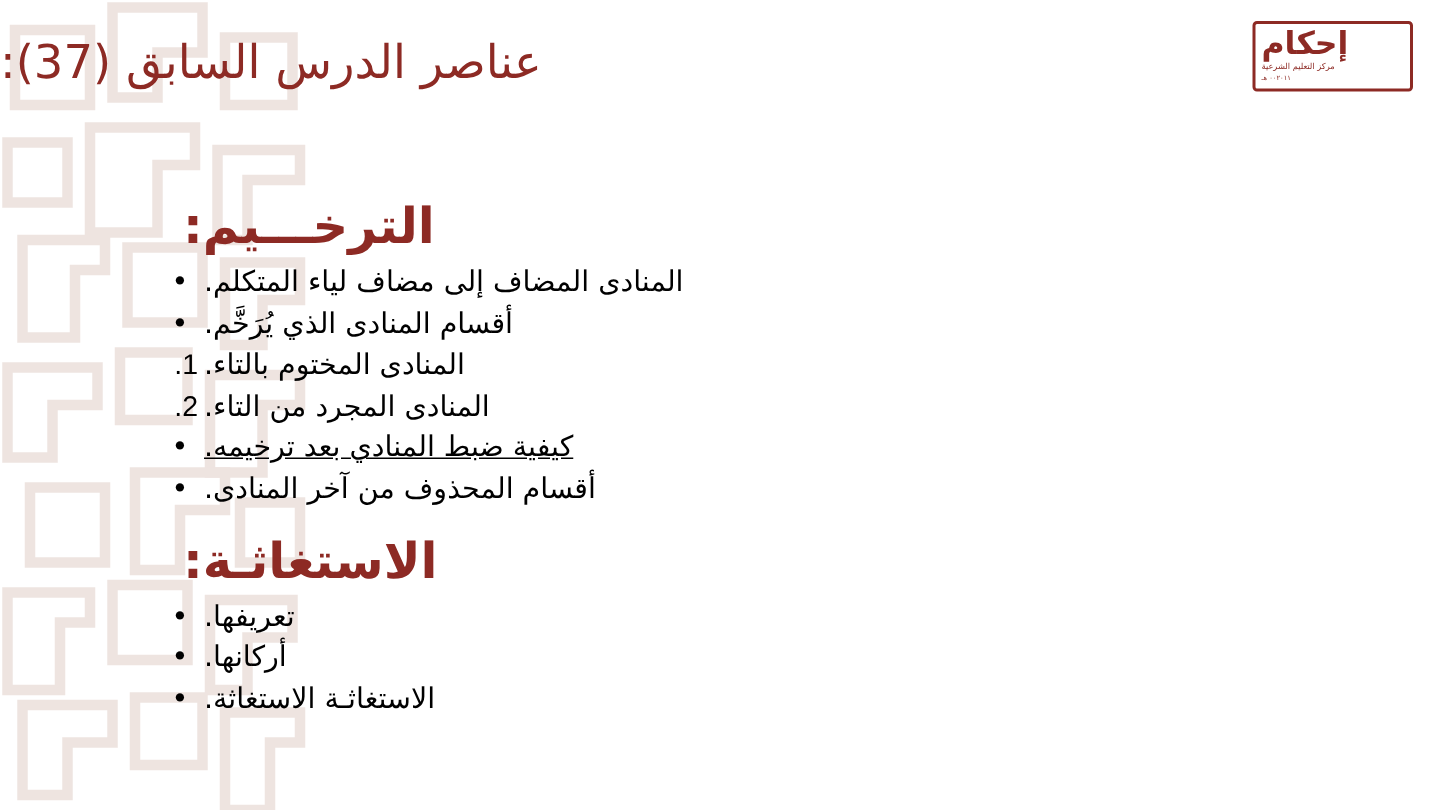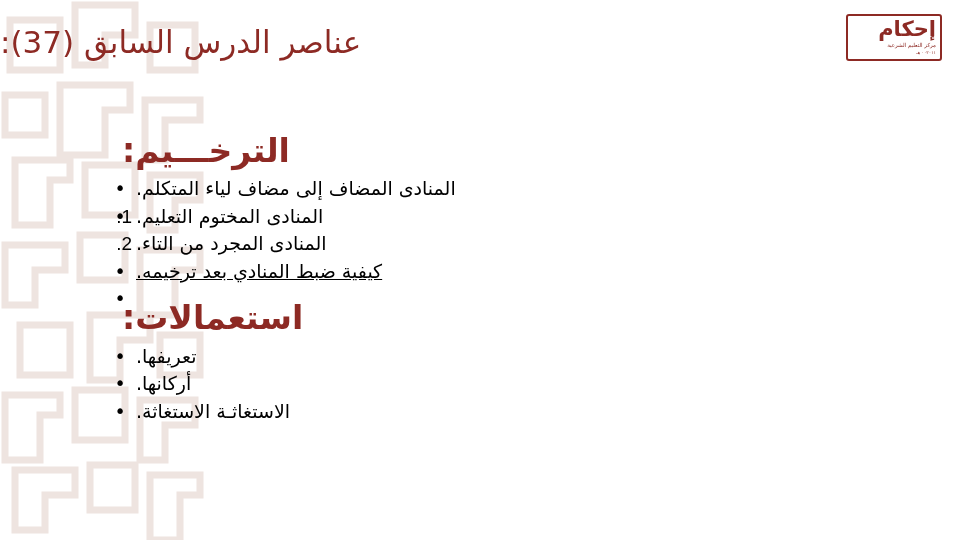--- a/index.html
+++ b/index.html
@@ -31,22 +31,22 @@
   .slide {
     position: absolute;
     inset: 0;
   }
 
   
   .logo {
     position: absolute;
     top: 14px;
     right: 18px;
-    width: 96px;
-    text-align: right;
+    width: 107px;
+    text-align: left;
     line-height: 1;
   }
   .logo-box {
     border: 2px solid #8d2a24;
     border-radius: 3px;
     padding: 3px 4px 4px 4px;
     background: #ffffff;
   }
   .logo-word {
     font-size: 21px;
@@ -182,39 +182,41 @@
   <div class="content">
 
     <h2 class="section-head">الترخـــيم:</h2>
     <ul class="bullets">
       <li class="item">
         <span class="marker">•</span>
         <span>المنادى المضاف إلى مضاف لياء المتكلم.</span>
       </li>
       <li class="item">
         <span class="marker">•</span>
+        <span>أقسام المنادى الذي يُرَخَّم.</span>
       </li>
       <li class="item num">
         <span class="marker">1.</span>
-        <span>المنادى المختوم التعليم.</span>
+        <span>المنادى المختوم بالتاء.</span>
       </li>
       <li class="item num">
         <span class="marker">2.</span>
         <span>المنادى المجرد من التاء.</span>
       </li>
       <li class="item">
         <span class="marker">•</span>
         <span class="txt-underline">كيفية ضبط المنادي بعد ترخيمه.</span>
       </li>
       <li class="item">
         <span class="marker">•</span>
+        <span>أقسام المحذوف من آخر المنادى.</span>
       </li>
     </ul>
 
-    <h2 class="section-head second">استعمالات:</h2>
+    <h2 class="section-head second">الاستغاثـة:</h2>
     <ul class="bullets">
       <li class="item">
         <span class="marker">•</span>
         <span>تعريفها.</span>
       </li>
       <li class="item">
         <span class="marker">•</span>
         <span>أركانها.</span>
       </li>
       <li class="item">

